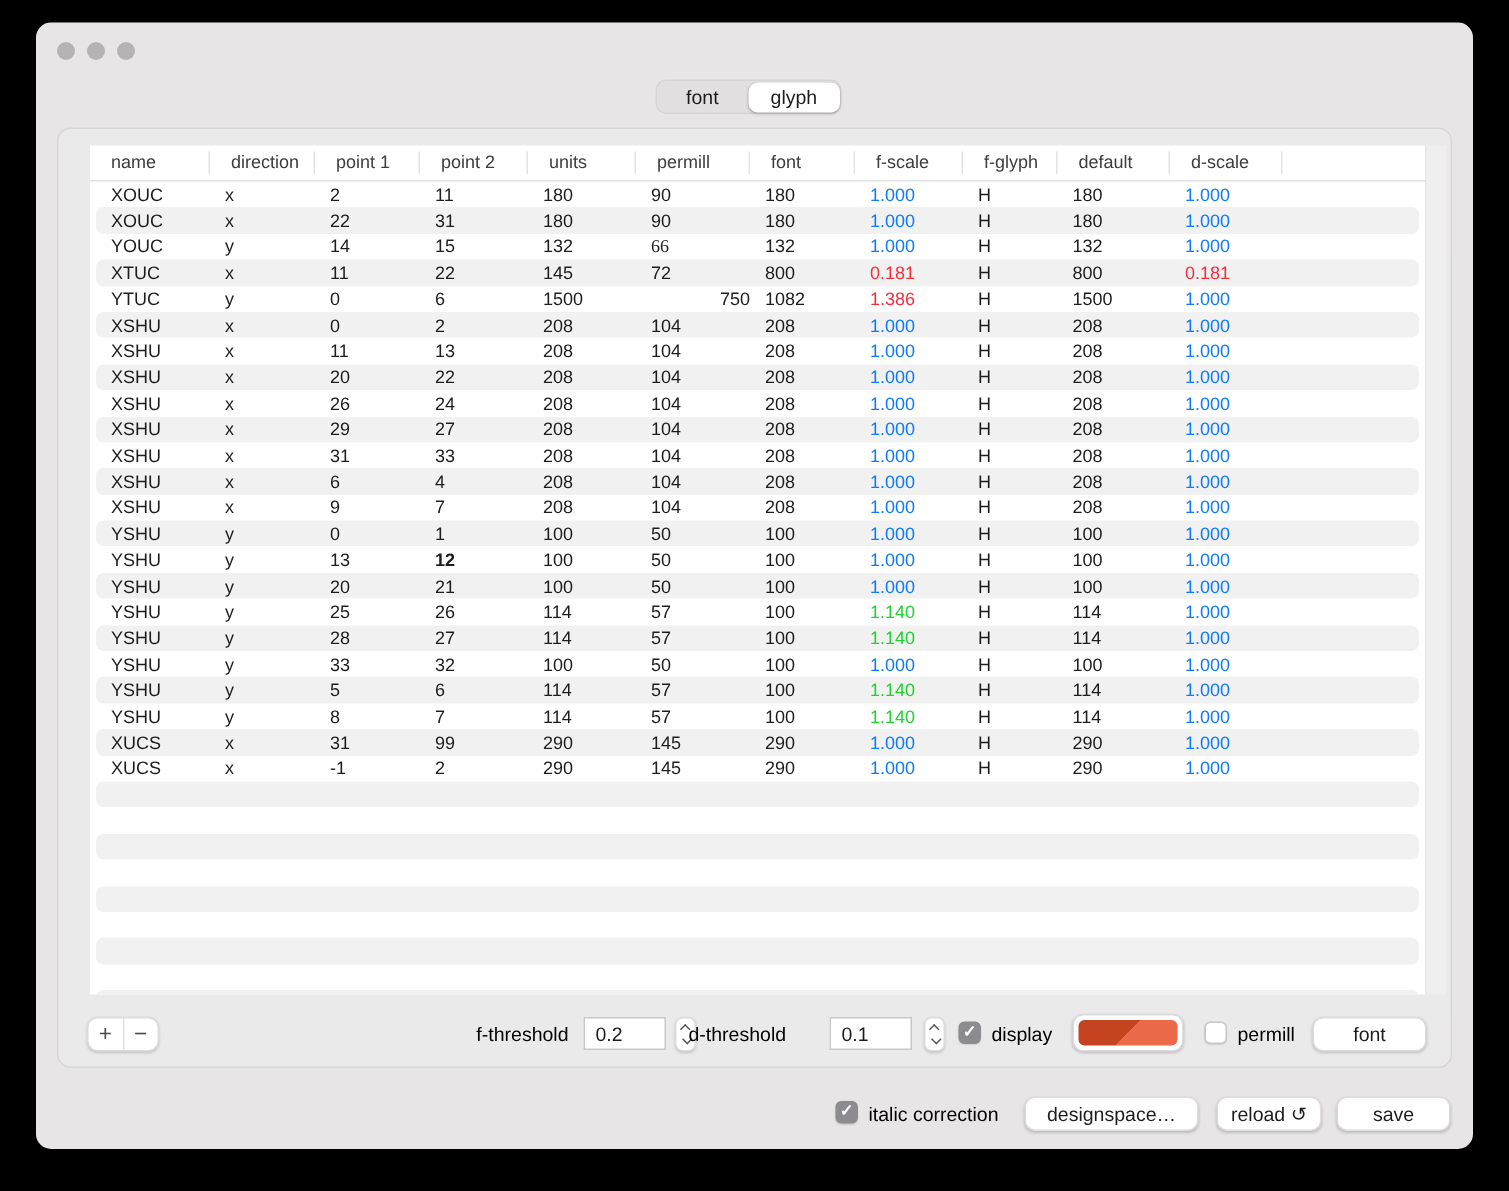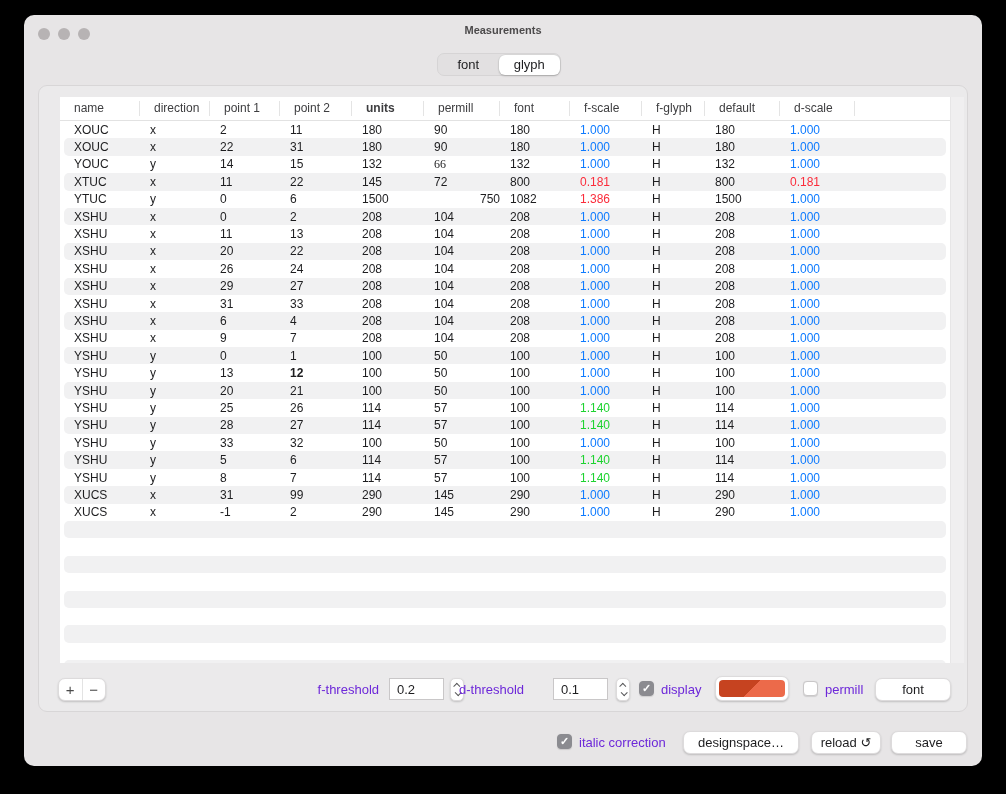--- a/index.html
+++ b/index.html
@@ -38,21 +38,21 @@
   .td { font-size:12px; color:#1d1d1f; padding-left:10px; white-space:nowrap; overflow:hidden; }
   .td:last-child { flex:1; }
   
   .ctl-btn { background:#fff; border:1px solid #dddbdc; border-radius:7px;
     box-shadow:0 1px 2px rgba(0,0,0,.18); font-size:13px; color:#1d1d1f;
     display:flex; align-items:center; justify-content:center; cursor:default; }
   .plusminus { position:absolute; left:19px; top:592px; width:48px; height:23px; padding:0; }
   .pmseg { flex:1; display:flex; align-items:center; justify-content:center;
     font-size:15px; color:#4a4a4a; height:100%; }
   .pmseg:first-child { border-right:1px solid #e3e3e3; }
-  .lbl { position:absolute; font-size:13px; color:#6d28d9; top:596px; white-space:nowrap; }
+  .lbl { position:absolute; font-size:13px; color:#000000; top:596px; white-space:nowrap; }
   .field { position:absolute; top:592px; width:55px; height:22px; background:#fff;
     border:1px solid #c9c7c8; font-size:13px; color:#1d1d1f; padding-left:7px;
     font-family:"Liberation Sans", sans-serif; }
   .stepper { position:absolute; top:592px; width:14px; height:23px; background:#fff;
     border-radius:5px; border:1px solid #dddbdc; box-shadow:0 1px 2px rgba(0,0,0,.18);
     display:flex; flex-direction:column; align-items:center; justify-content:center; gap:3px; }
   .chev { width:5px; height:5px; border-left:1.6px solid #58585a; border-top:1.6px solid #58585a; }
   .chev.up { transform:rotate(45deg) translateY(1px); }
   .chev.down { transform:rotate(225deg) translateY(1px); }
   .checkbox { position:absolute; width:15px; height:15px; border-radius:4px;
@@ -72,36 +72,35 @@
 </head>
 <body>
 
 <div class="window">
   <div class="titlebar">
     <div class="lights">
       <div class="light"></div>
       <div class="light"></div>
       <div class="light"></div>
     </div>
-    <div class="title">Measurements</div>
   </div>
 
   <div class="tabctl">
     <div class="tabseg">font</div>
     <div class="tabseg sel">glyph</div>
   </div>
 
   <div class="panel">
     <div class="tablewrap">
       <div class="thead" id="thead">
           <div class="th" style="width: 80px;">name</div>
           <div class="th" style="width: 70px;">direction</div>
           <div class="th" style="width: 70px;">point 1</div>
           <div class="th" style="width: 72px;">point 2</div>
-          <div class="th" style="width: 72px; font-weight: bold;">units</div>
+          <div class="th" style="width: 72px;">units</div>
           <div class="th" style="width: 76px;">permill</div>
           <div class="th" style="width: 70px;">font</div>
           <div class="th" style="width: 72px;">f-scale</div>
           <div class="th" style="width: 63px;">f-glyph</div>
           <div class="th" style="width: 75px;">default</div>
           <div class="th" style="width: 75px;">d-scale</div>
           <div class="th"></div>
         </div>
       <div id="tbody">
           <div class="trow">

